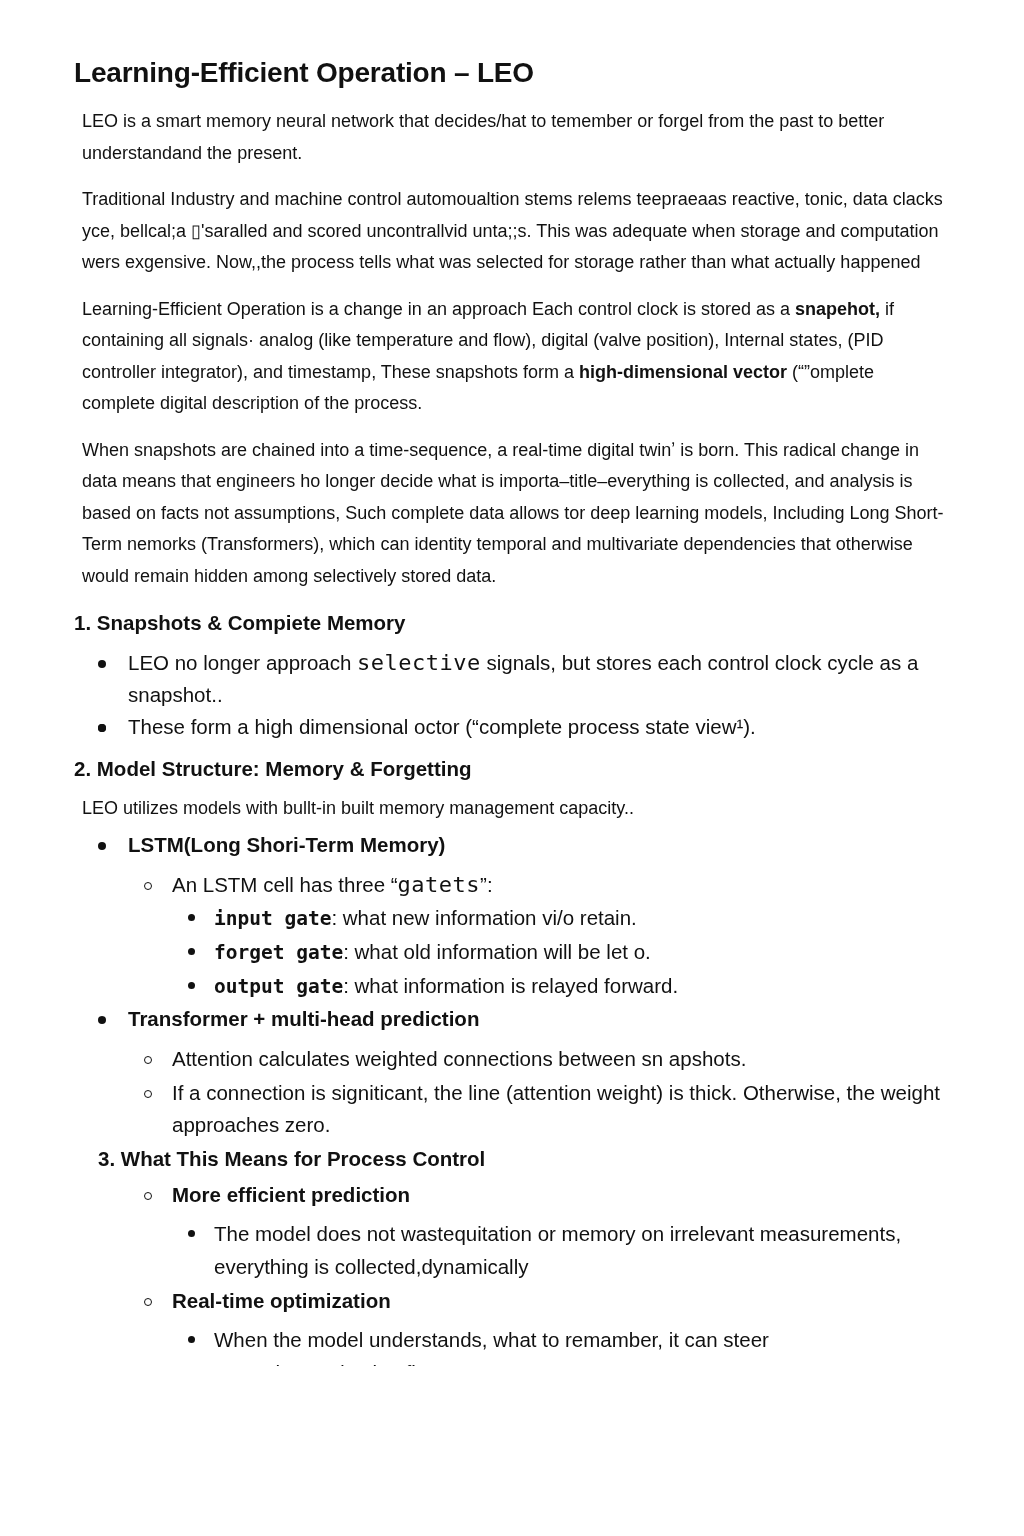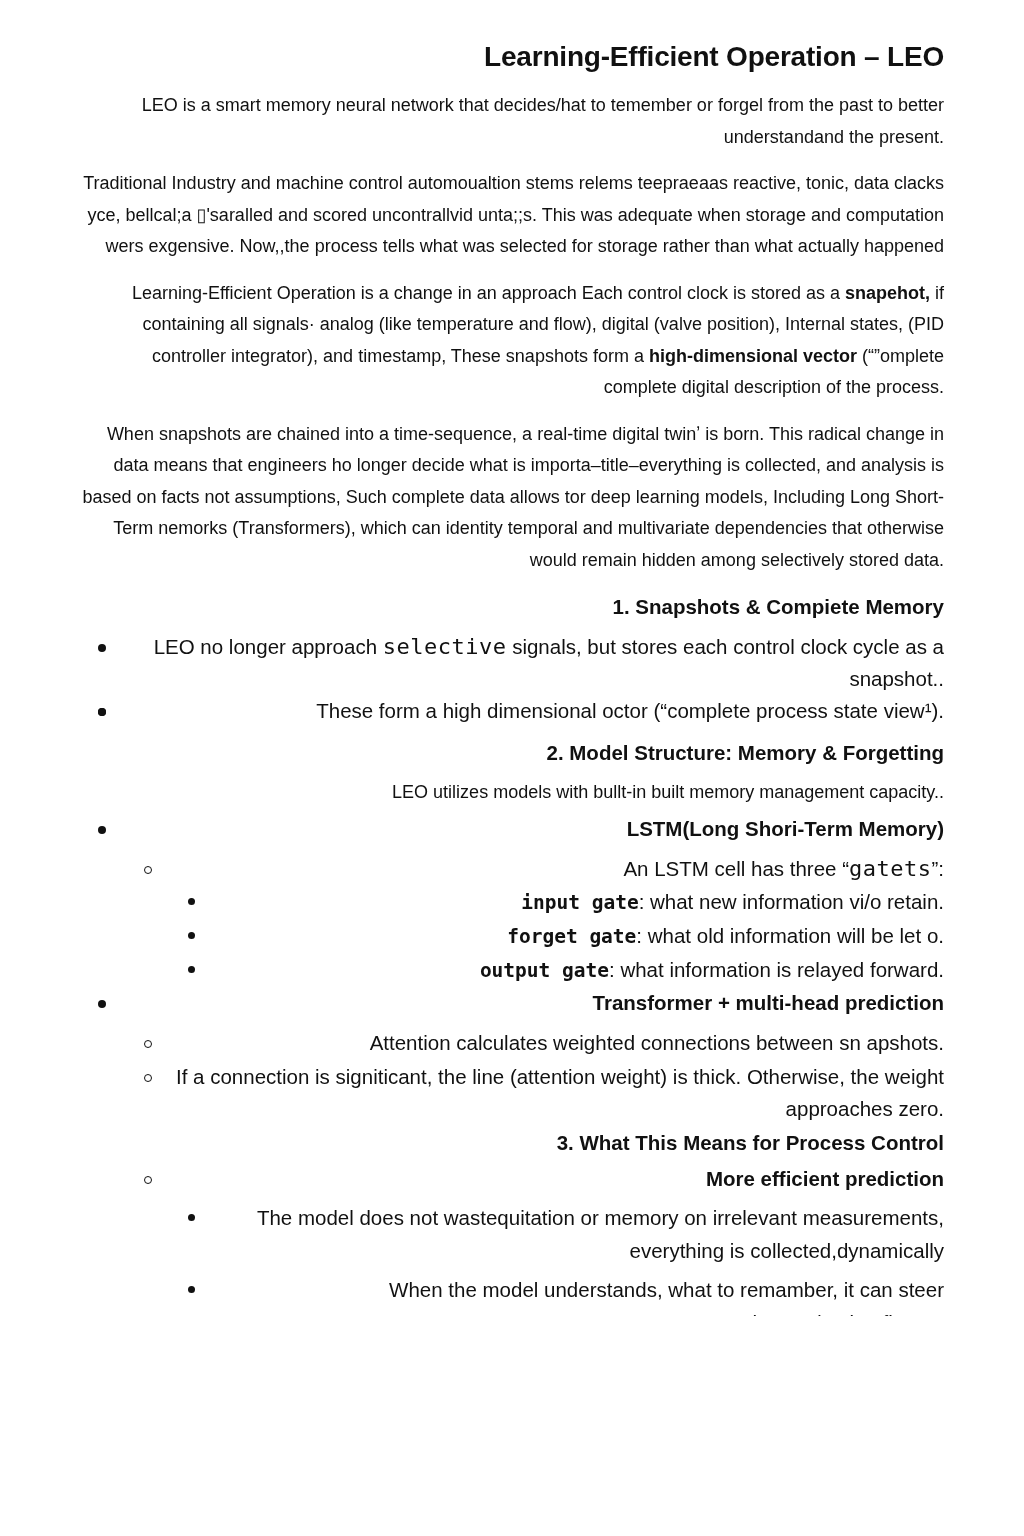--- a/index.html
+++ b/index.html
@@ -2,31 +2,31 @@
 <html><head>
 <meta charset="utf-8">
 <style>
   html, body { margin: 0; padding: 0; background: #ffffff; }
   body {
     width: 1024px; height: 1536px; overflow: hidden;
     font-family: "Liberation Sans", sans-serif;
     color: #111111;
     position: relative;
   }
-  .doc { position: absolute; left: 74px; top: 38px; width: 870px; text-align: right; }
+  .doc { position: absolute; left: 74px; top: 54px; width: 870px; }
   h1 {
     font-size: 28px; font-weight: bold; margin: 0 0 14px 0; letter-spacing: -0.2px;
     line-height: 38px;
   }
   p { font-size: 18px; line-height: 31.5px; margin: 0 0 15px 8px; }
   .b { font-weight: bold; }
   .mono { font-family: "DejaVu Sans Mono", monospace; font-weight: bold; font-size: 19.5px; }
   .mono-light { font-family: "DejaVu Sans Mono", monospace; font-size: 22px; letter-spacing: 0.5px; }
   h2 { font-size: 20.5px; font-weight: bold; margin: 0 0 8px 0; line-height: 32px; }
-  h2.indented { }
+  h2.indented { margin-left: 24px; }
   ul { margin: 0; padding: 0; list-style: none; }
   li { position: relative; font-size: 20.5px; line-height: 32px; }
   .l1 { padding-left: 54px; margin-bottom: 0px; }
   .l1 .dot { position: absolute; left: 24px; top: 13px; width: 8px; height: 8px; border-radius: 50%; background: #111; }
   .l2 { padding-left: 98px; margin-top: 2px; }
   .l2 .ring { position: absolute; left: 70px; top: 13px; width: 6px; height: 6px; border-radius: 50%; border: 1.3px solid #111; }
   .l3 { padding-left: 140px; line-height: 33px; }
   .l3 .dot { position: absolute; left: 114px; top: 13px; width: 7px; height: 7px; border-radius: 50%; background: #111; }
   .gap-s { height: 6px; }
   .gap-m { height: 10px; }
@@ -106,20 +106,24 @@
   <ul>
     <li class="l2 b">
       <span class="ring"></span>
       <span>More efficient prediction</span>
     </li>
     <div class="gap-s"></div>
     <li class="l3">
       <span class="dot"></span>
       <span>The model does not wastequitation or memory on irrelevant measurements, everything is collected,dynamically</span>
     </li>
+    <li class="l2 b">
+      <span class="ring"></span>
+      <span>Real-time optimization</span>
+    </li>
     <div class="gap-s"></div>
     <li class="l3">
       <span class="dot"></span>
       <span>When the model understands, what to remamber, it can steer</span>
     </li>
     <li class="l3" style="height:10px;overflow:hidden;">
       <span>saonnthe asn(maitnnfl Asa1</span>
     </li>
   </ul>
 </div>

